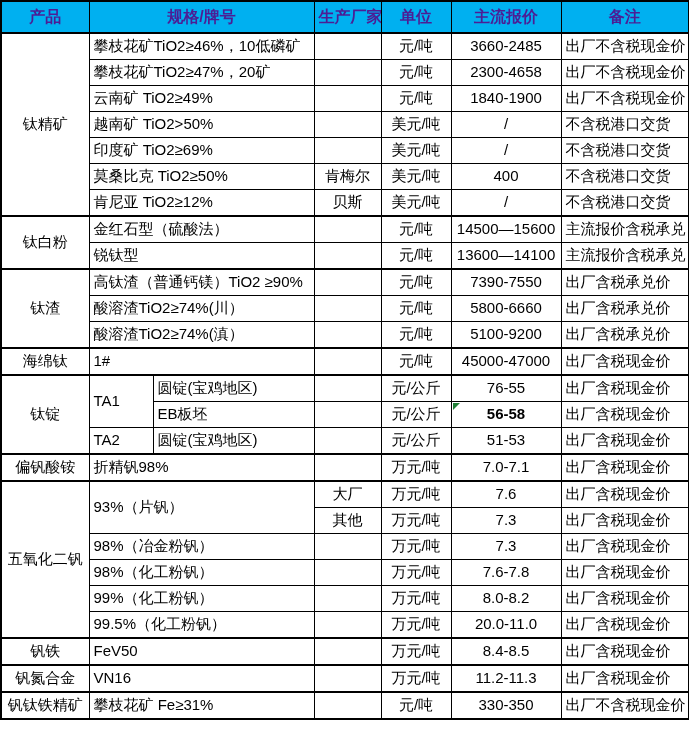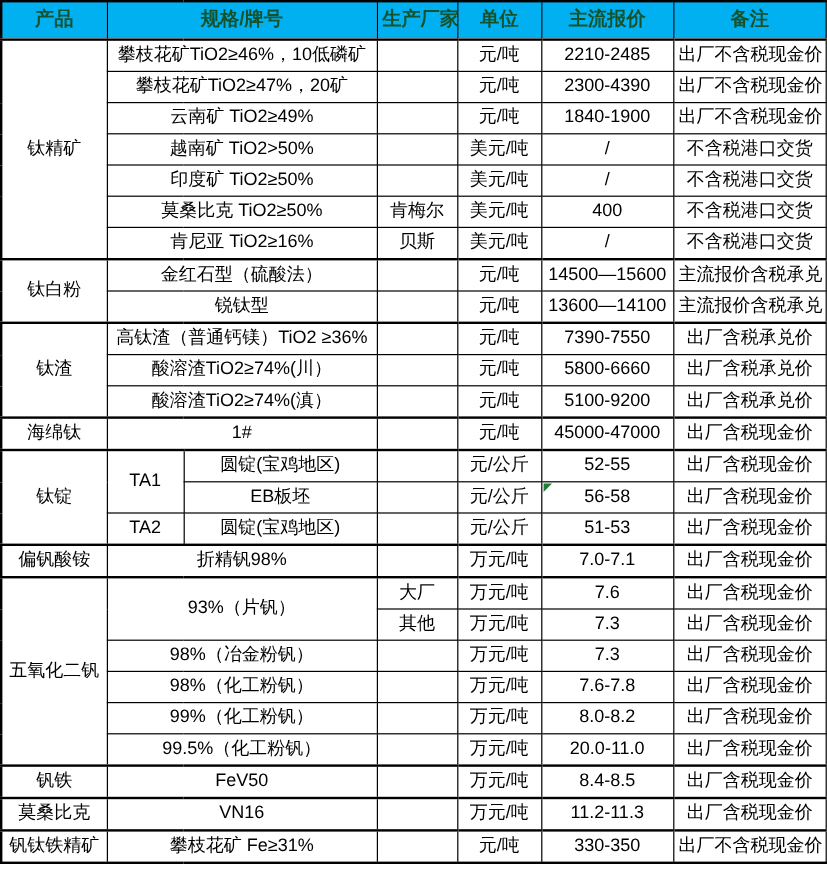--- a/index.html
+++ b/index.html
@@ -17,32 +17,32 @@
   th,td{
     border:1px solid #000;
     font-size:15px;
     padding:0 4px;
     overflow:hidden;
     white-space:nowrap;
     line-height:1.1;
   }
   thead th{
     background:#00b0f0;
-    color:#14532d;
+    color:#4c1d95;
     font-weight:bold;
     font-size:16px;
     height:30px;
     text-align:center;
     border-bottom:2px solid #000;
   }
   tbody td{height:25px;}
   .c{text-align:center;}
-  .l{text-align:center;}
+  .l{text-align:left;}
   tr.gt td{border-top:2px solid #000;}
-  td.rel{position:relative;}
+  td.rel{position:relative;font-weight:bold;}
   .tri{
     position:absolute;top:1px;left:1px;
     width:0;height:0;
     border-top:7px solid #1e7e34;
     border-right:7px solid transparent;
   }
 </style>
 </head>
 <body>
 
@@ -67,60 +67,60 @@
       <th>备注</th>
     </tr>
   </thead>
   <tbody>
 
     <tr>
       <td class="c" rowspan="7">钛精矿</td>
       <td class="l" colspan="2">攀枝花矿TiO2≥46%，10低磷矿</td>
       <td class="c"></td>
       <td class="c">元/吨</td>
-      <td class="c">2210-2485</td>
+      <td class="c">3660-2485</td>
       <td class="l">出厂不含税现金价</td>
     </tr>
     <tr>
       <td class="l" colspan="2">攀枝花矿TiO2≥47%，20矿</td>
       <td class="c"></td>
       <td class="c">元/吨</td>
-      <td class="c">2300-4390</td>
+      <td class="c">2300-4658</td>
       <td class="l">出厂不含税现金价</td>
     </tr>
     <tr>
       <td class="l" colspan="2">云南矿 TiO2≥49%</td>
       <td class="c"></td>
       <td class="c">元/吨</td>
       <td class="c">1840-1900</td>
       <td class="l">出厂不含税现金价</td>
     </tr>
     <tr>
       <td class="l" colspan="2">越南矿 TiO2&gt;50%</td>
       <td class="c"></td>
       <td class="c">美元/吨</td>
       <td class="c">/</td>
       <td class="l">不含税港口交货</td>
     </tr>
     <tr>
-      <td class="l" colspan="2">印度矿 TiO2≥50%</td>
+      <td class="l" colspan="2">印度矿 TiO2≥69%</td>
       <td class="c"></td>
       <td class="c">美元/吨</td>
       <td class="c">/</td>
       <td class="l">不含税港口交货</td>
     </tr>
     <tr>
       <td class="l" colspan="2">莫桑比克 TiO2≥50%</td>
       <td class="c">肯梅尔</td>
       <td class="c">美元/吨</td>
       <td class="c">400</td>
       <td class="l">不含税港口交货</td>
     </tr>
     <tr>
-      <td class="l" colspan="2">肯尼亚 TiO2≥16%</td>
+      <td class="l" colspan="2">肯尼亚 TiO2≥12%</td>
       <td class="c">贝斯</td>
       <td class="c">美元/吨</td>
       <td class="c">/</td>
       <td class="l">不含税港口交货</td>
     </tr>
 
     <tr class="gt">
       <td class="c" rowspan="2">钛白粉</td>
       <td class="l" colspan="2">金红石型（硫酸法）</td>
       <td class="c"></td>
@@ -131,21 +131,21 @@
     <tr>
       <td class="l" colspan="2">锐钛型</td>
       <td class="c"></td>
       <td class="c">元/吨</td>
       <td class="c">13600—14100</td>
       <td class="l">主流报价含税承兑</td>
     </tr>
 
     <tr class="gt">
       <td class="c" rowspan="3">钛渣</td>
-      <td class="l" colspan="2">高钛渣（普通钙镁）TiO2 ≥36%</td>
+      <td class="l" colspan="2">高钛渣（普通钙镁）TiO2 ≥90%</td>
       <td class="c"></td>
       <td class="c">元/吨</td>
       <td class="c">7390-7550</td>
       <td class="l">出厂含税承兑价</td>
     </tr>
     <tr>
       <td class="l" colspan="2">酸溶渣TiO2≥74%(川）</td>
       <td class="c"></td>
       <td class="c">元/吨</td>
       <td class="c">5800-6660</td>
@@ -167,21 +167,21 @@
       <td class="c">45000-47000</td>
       <td class="l">出厂含税现金价</td>
     </tr>
 
     <tr class="gt">
       <td class="c" rowspan="3">钛锭</td>
       <td class="l" rowspan="2">TA1</td>
       <td class="l">圆锭(宝鸡地区)</td>
       <td class="c"></td>
       <td class="c">元/公斤</td>
-      <td class="c">52-55</td>
+      <td class="c">76-55</td>
       <td class="l">出厂含税现金价</td>
     </tr>
     <tr>
       <td class="l">EB板坯</td>
       <td class="c"></td>
       <td class="c">元/公斤</td>
       <td class="c rel"><span class="tri"></span><span>56-58</span></td>
       <td class="l">出厂含税现金价</td>
     </tr>
     <tr>
@@ -248,21 +248,21 @@
     <tr class="gt">
       <td class="c">钒铁</td>
       <td class="l" colspan="2">FeV50</td>
       <td class="c"></td>
       <td class="c">万元/吨</td>
       <td class="c">8.4-8.5</td>
       <td class="l">出厂含税现金价</td>
     </tr>
 
     <tr class="gt">
-      <td class="c">莫桑比克</td>
+      <td class="c">钒氮合金</td>
       <td class="l" colspan="2">VN16</td>
       <td class="c"></td>
       <td class="c">万元/吨</td>
       <td class="c">11.2-11.3</td>
       <td class="l">出厂含税现金价</td>
     </tr>
 
     <tr class="gt">
       <td class="c">钒钛铁精矿</td>
       <td class="l" colspan="2">攀枝花矿 Fe≥31%</td>

